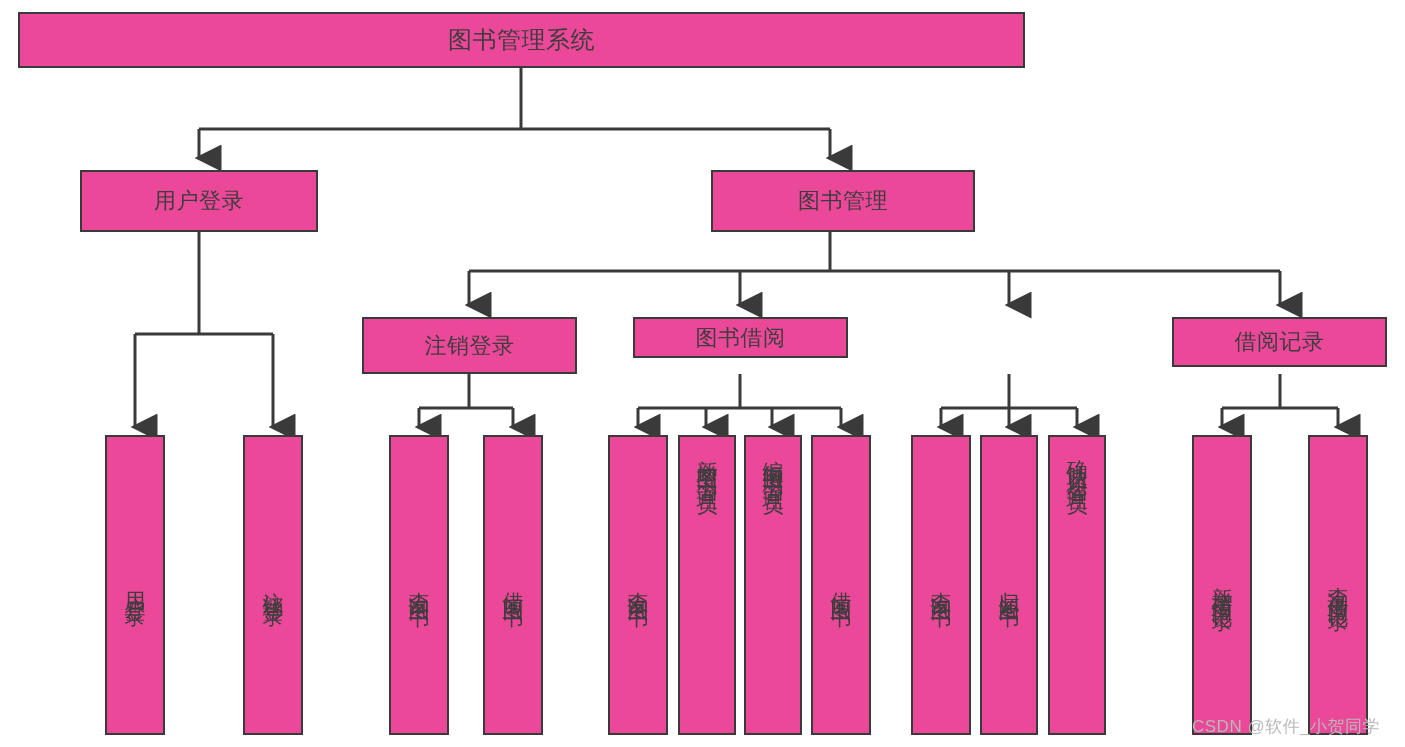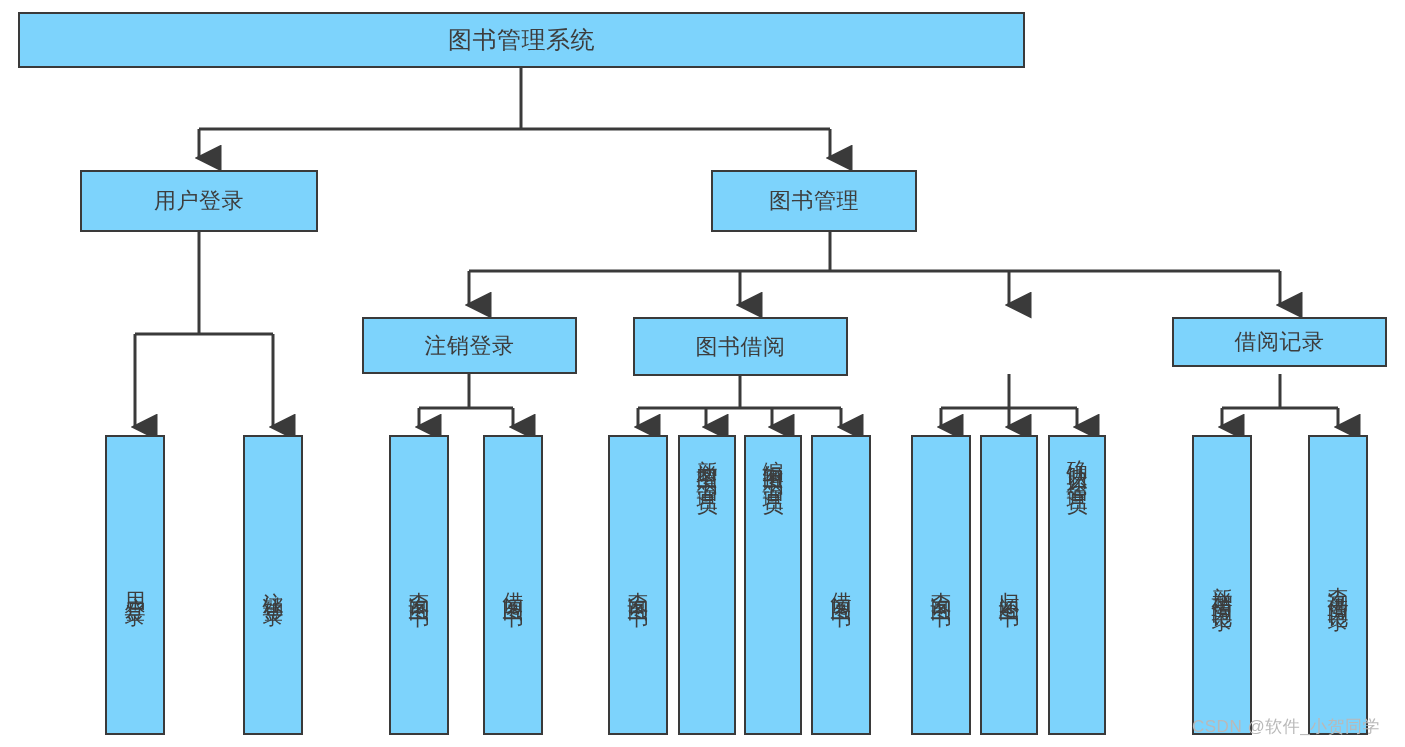--- a/index.html
+++ b/index.html
@@ -23,21 +23,21 @@
     left: 0;
     top: 0;
     width: 1405px;
     height: 747px;
     pointer-events: none;
   }
   .node {
     position: absolute;
     box-sizing: border-box;
     border: 2px solid #3a3a3a;
-    background: #7dd3fc;
+    background: #ec4899;
     display: flex;
     align-items: center;
     justify-content: center;
     color: #3d3d3d;
   }
   .node-label {
     display: block;
     text-align: center;
     letter-spacing: 0.5px;
     line-height: 1.18;
@@ -137,28 +137,28 @@
     </g>
   </svg>
 
   <div class="node root horiz" style="left:18px; top:12px; width:1007px; height:56px;">
     <span class="node-label">图书管理系统</span>
   </div>
 
   <div class="node mid horiz" style="left:80px; top:170px; width:238px; height:62px;">
     <span class="node-label">用户登录</span>
   </div>
-  <div class="node mid horiz" style="left:711px; top:170px; width:206px; height:62px;">
+  <div class="node mid horiz" style="left:711px; top:170px; width:264px; height:62px;">
     <span class="node-label">图书管理</span>
   </div>
 
   <div class="node mid horiz" style="left:362px; top:317px; width:215px; height:57px;">
     <span class="node-label">注销登录</span>
   </div>
-  <div class="node mid horiz" style="left:633px; top:317px; width:215px; height:59px;">
+  <div class="node mid horiz" style="left:633px; top:317px; width:215px; height:41px;">
     <span class="node-label">图书借阅</span>
   </div>
   <div class="node mid horiz" style="left:1172px; top:317px; width:215px; height:50px;">
     <span class="node-label">借阅记录</span>
   </div>
 
   <div class="node leaf centered" style="left:105px; top:435px; width:60px; height:300px;">
     <span class="node-label">用户登录</span>
   </div>
   <div class="node leaf centered" style="left:243px; top:435px; width:60px; height:300px;">

